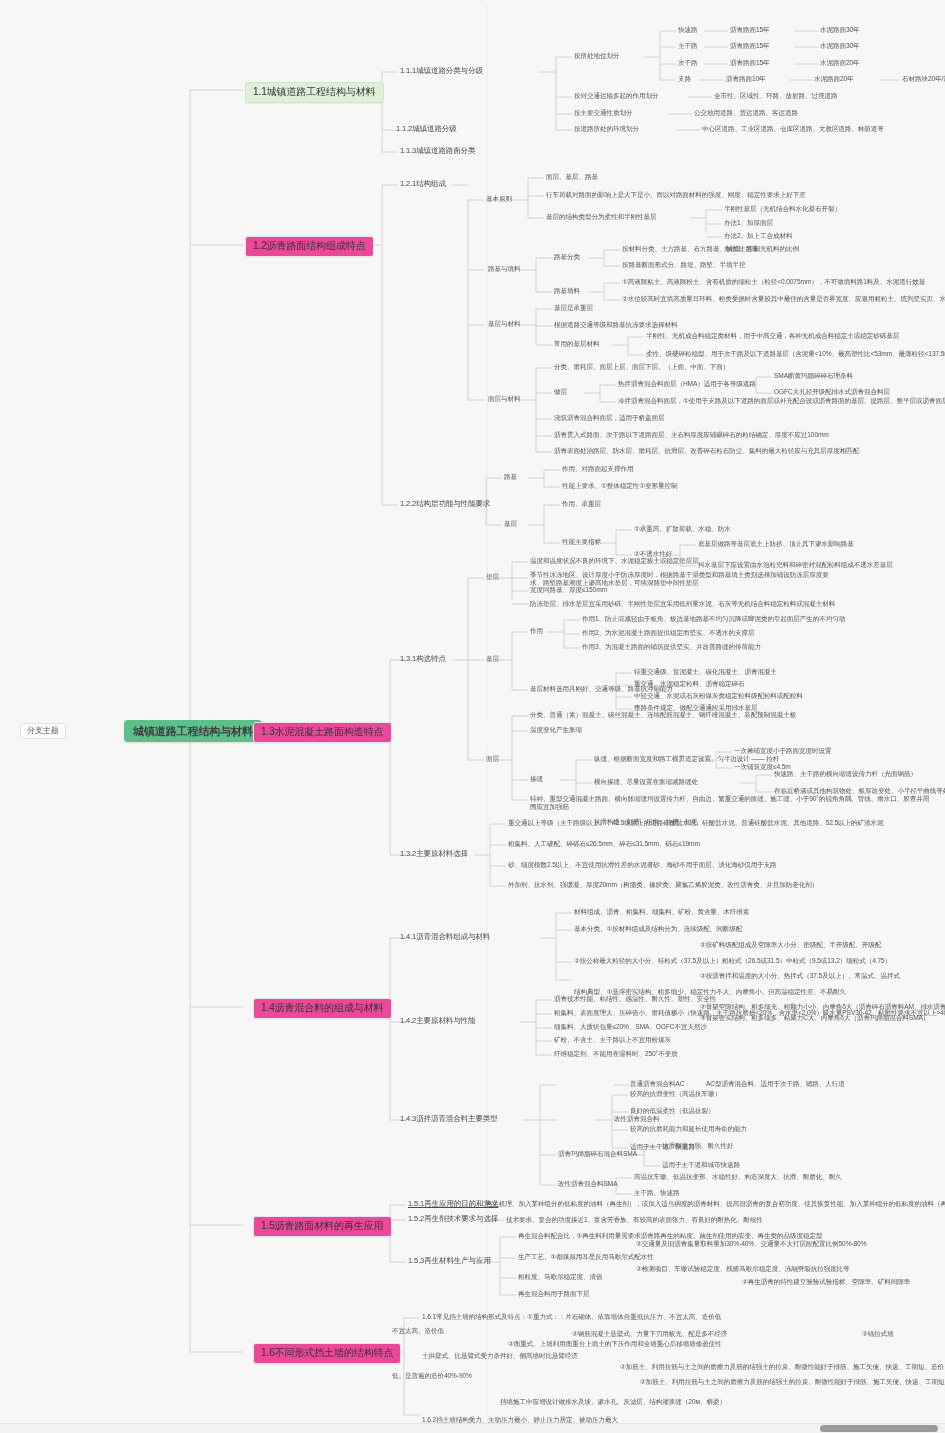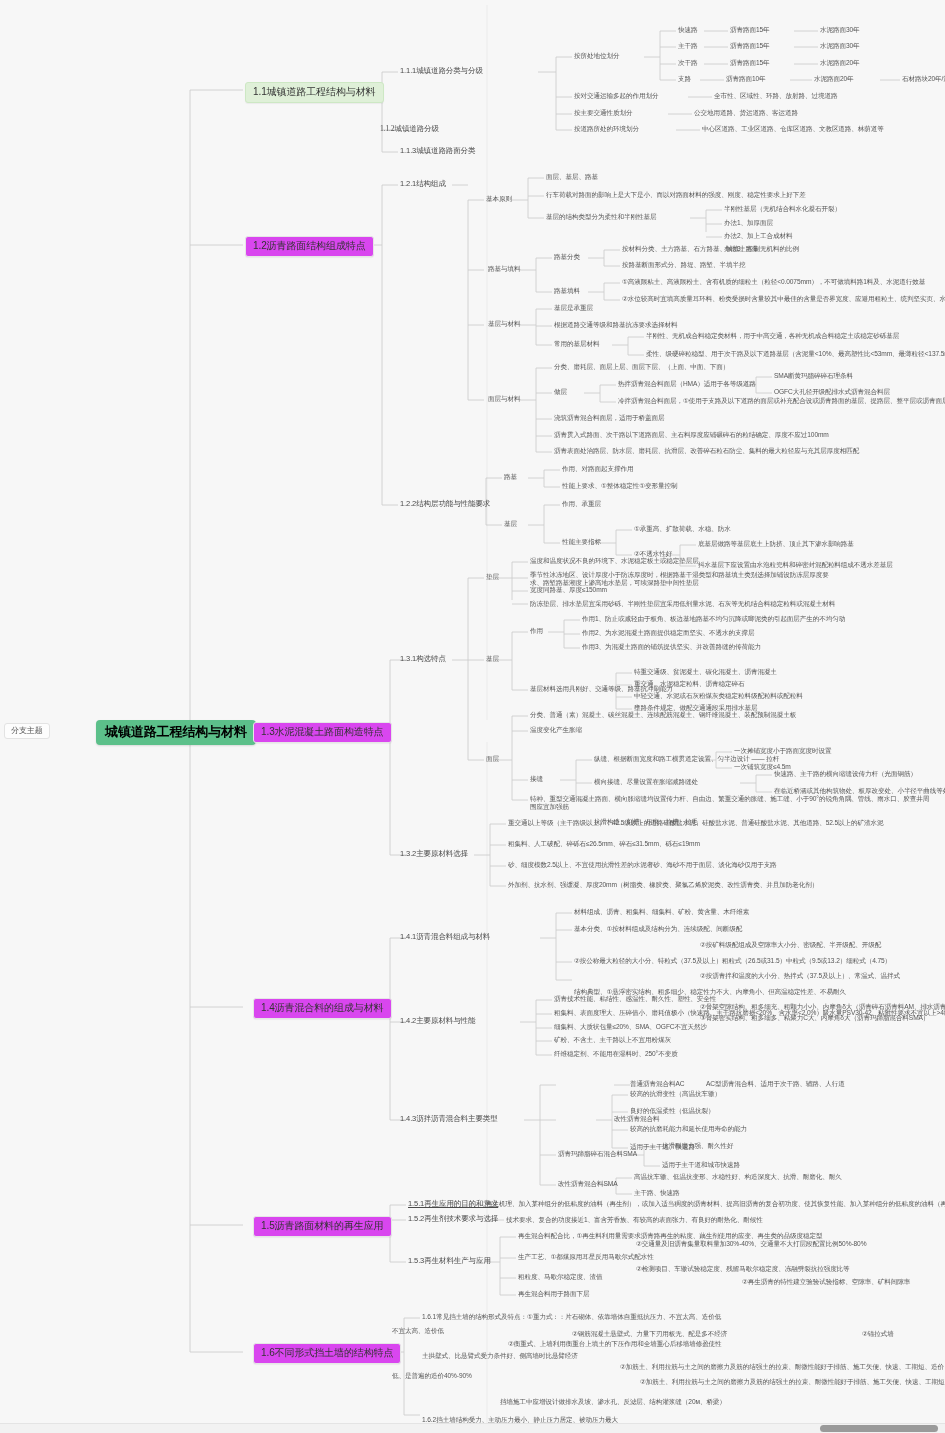--- a/index.html
+++ b/index.html
@@ -16,39 +16,40 @@
   .node {
     position:absolute;
     white-space: pre;
     color:#3d3d3d;
     line-height: 1.28;
     letter-spacing: -0.1px;
   }
   
   .root {
     background:#5cc08a;
-    color:#000000;
+    color:#404040;
     border-radius:4px;
     padding:4px 9px;
-    font-size:13px;
+    font-size:11px;
     font-weight:bold;
     box-shadow:0 1px 2px rgba(0,0,0,.12);
+    margin-left:28px;
   }
   
   .ghost {
     background:#fdfdfd;
     border:1px solid #e3e3e3;
     border-radius:3px;
     padding:2px 6px;
     font-size:8px;
     color:#555;
   }
   
   .l1 {
-    background:#d946ef;
+    background:#ec4899;
     border:1px solid #e6e6e6;
     border-radius:3px;
     padding:3px 7px;
     font-size:10px;
     color:#333;
     box-shadow:0 1px 1px rgba(0,0,0,.05);
   }
   .l1.hl { background:#dff0d8; border-color:#cde8c4; }
   
   .l2 { font-size:7.5px; color:#4a4a4a; }
@@ -322,27 +323,27 @@
     <path d="M500 1278 H516"></path>
     <path d="M500 1295 H516"></path>
 
     <path d="M388 1352 H404"></path>
     <path d="M404 1318 V1415"></path>
     <path d="M404 1318 H420"></path>
     <path d="M404 1415 H420"></path>
   </g>
 </svg>
 
-<div class="node ghost" style="left:4px; top:723px;">分支主题</div>
+<div class="node ghost" style="left:20px; top:723px;">分支主题</div>
 
 <div class="node root" style="left:96px; top:720px;">城镇道路工程结构与材料</div>
 
 <div class="node l1 hl" style="left:245px; top:82px;">1.1城镇道路工程结构与材料</div>
 <div class="node l2" style="left:400px; top:66px;">1.1.1城镇道路分类与分级</div>
-<div class="node l2" style="left:380px; top:124px;font-family:Liberation Serif, serif;">1.1.2城镇道路分级</div>
+<div class="node l2" style="left:396px; top:124px;">1.1.2城镇道路分级</div>
 <div class="node l2" style="left:400px; top:146px;">1.1.3城镇道路路面分类</div>
 
 <div class="node l3" style="left:574px; top:52px;">按所处地位划分</div>
 <div class="node l3" style="left:678px; top:26px;">快速路</div>
 <div class="node l3" style="left:730px; top:26px;">沥青路面15年</div>
 <div class="node l3" style="left:820px; top:26px;">水泥路面30年</div>
 <div class="node l3" style="left:678px; top:42px;">主干路</div>
 <div class="node l3" style="left:730px; top:42px;">沥青路面15年</div>
 <div class="node l3" style="left:820px; top:42px;">水泥路面30年</div>
 <div class="node l3" style="left:678px; top:59px;">次干路</div>

